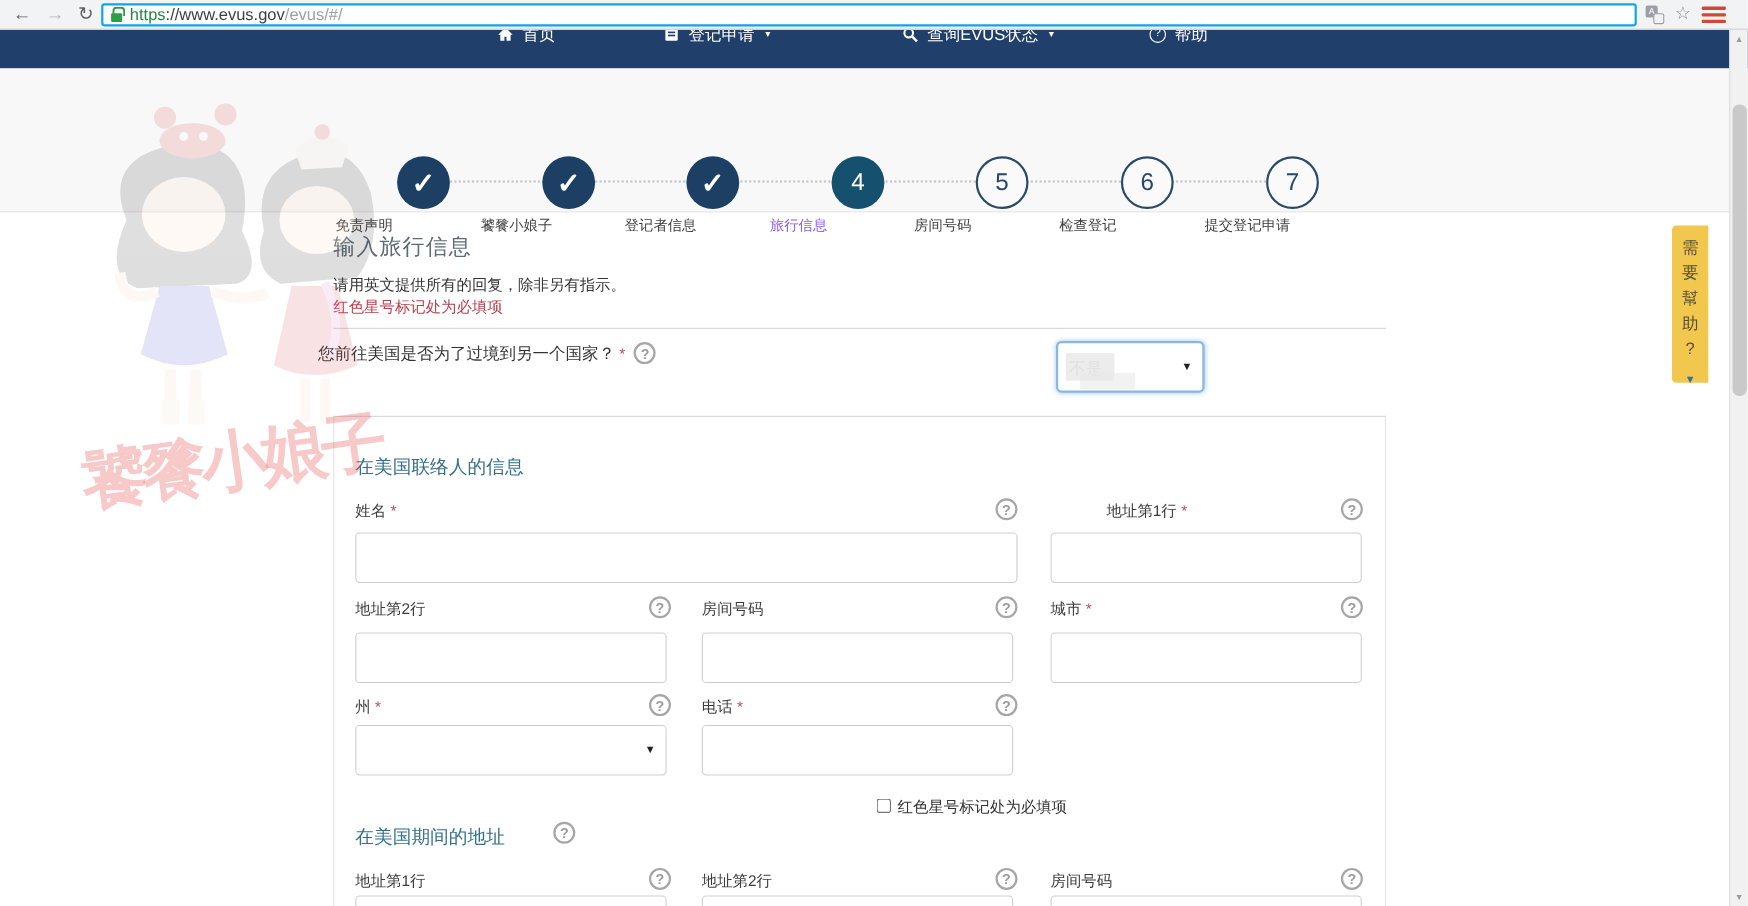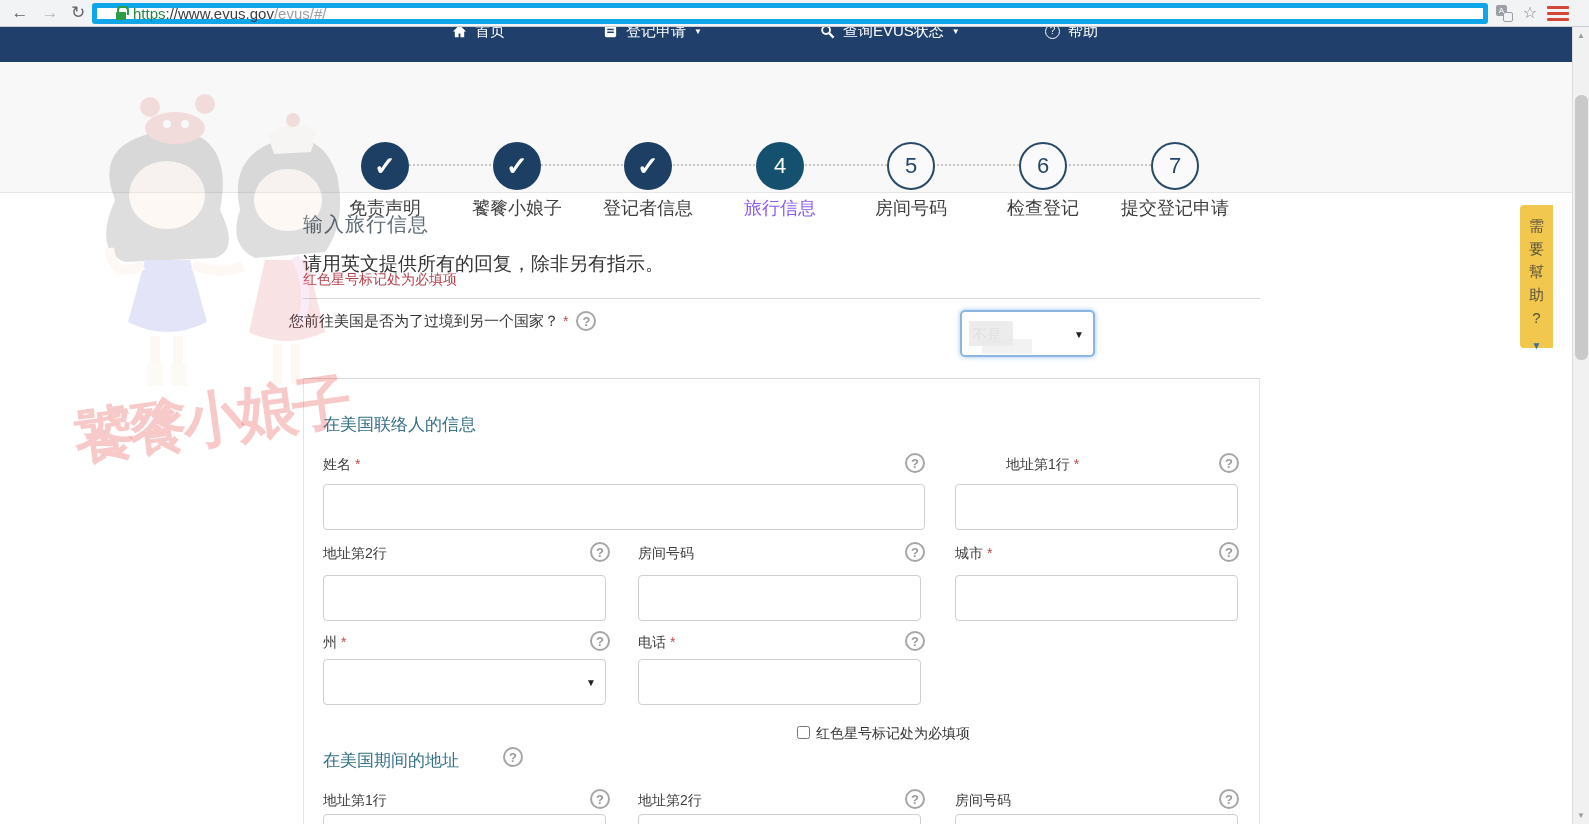--- a/index.html
+++ b/index.html
@@ -8,22 +8,22 @@
          font-family:"Liberation Sans", sans-serif; color:#3a3a3a; }
   .abs { position:absolute; }
 
   
   .toolbar { left:0; top:0; width:1589px; height:27px; background:#f2f3f4;
              border-bottom:1px solid #c9cdd2; z-index:40; }
   .navbtn { top:2px; width:24px; height:22px; font-size:17px; line-height:22px;
             text-align:center; color:#5f6368; cursor:pointer; }
   .navbtn.disabled { color:#b6babd; }
   .urlbar { left:92px; top:3px; width:1396px; height:21px; background:#fff;
-            border:5px solid #0ea5e9; border-radius:3px; display:flex;
-            align-items:center; padding-left:19px; }
+            border:2px solid #0ea5e9; border-radius:3px; display:flex;
+            align-items:center; padding-left:7px; }
   .lock { width:10px; height:8px; background:#2e9e46; border-radius:1px;
           position:relative; margin-right:7px; margin-top:4px; }
   .lock:before { content:""; position:absolute; left:1px; top:-6px; width:8px; height:7px;
                  border:2px solid #2e9e46; border-bottom:none; border-radius:4px 4px 0 0; }
   .url { font-size:15px; line-height:19px; white-space:nowrap; }
   .url .scheme { color:#258542; }
   .url .host { color:#3c4043; }
   .url .path { color:#9aa0a6; }
   .tr-icon { left:1496px; top:5px; width:17px; height:17px; }
   .tr-icon .b1 { position:absolute; left:0; top:0; width:11px; height:11px;
@@ -50,27 +50,27 @@
   
   .stepband { left:0; top:62px; width:1589px; height:131px; background:#f8f8f8;
               border-bottom:1px solid #e7e7e7; }
   .stepline { position:absolute; left:385px; top:102px; width:790px;
               border-top:2px dotted #c6c6c6; }
   .step { position:absolute; top:80px; width:48px; height:48px; border-radius:50%;
           display:flex; align-items:center; justify-content:center; cursor:pointer; }
   .step.done   { background:#1d3f63; color:#fff; font-size:26px; font-weight:bold; }
   .step.active { background:#15506e; color:#fff; font-size:22px; }
   .step.todo   { background:#fafafa; border:2px solid #2a4a69; color:#24476a; font-size:22px; }
-  .steplabel { position:absolute; top:134px; width:160px; text-align:center;
-               font-size:18px; color:#3f3f3f; }
+  .steplabel { position:absolute; top:134px; width:160px; 
+               font-size:13px; color:#3f3f3f; }
   .steplabel.active { color:#8b5cf6; }
 
   
   .pagetitle { left:303px; top:211px; font-size:20px; color:#5d6b75; letter-spacing:1px; }
-  .subtitle  { left:303px; top:251px; font-size:19px; color:#333; }
+  .subtitle  { left:303px; top:251px; font-size:14px; color:#333; }
   .rednote   { left:303px; top:271px; font-size:14px; color:#b5424d; }
   .hr { height:1px; background:#d6d6d6; }
   .sideborder { width:1px; background:#e3e3e3; }
 
   .question-row { left:289px; top:311px; display:flex; align-items:center; font-size:15px; color:#333; }
   .star { color:#c34a4a; margin-left:4px; font-size:14px; }
   .qmark { width:20px; height:20px; border:2px solid #a6a6a6; border-radius:50%;
            color:#9a9a9a; font-size:13px; font-weight:bold; display:flex;
            align-items:center; justify-content:center; background:transparent; cursor:pointer; }
   .qmark.inline { margin-left:8px; }

